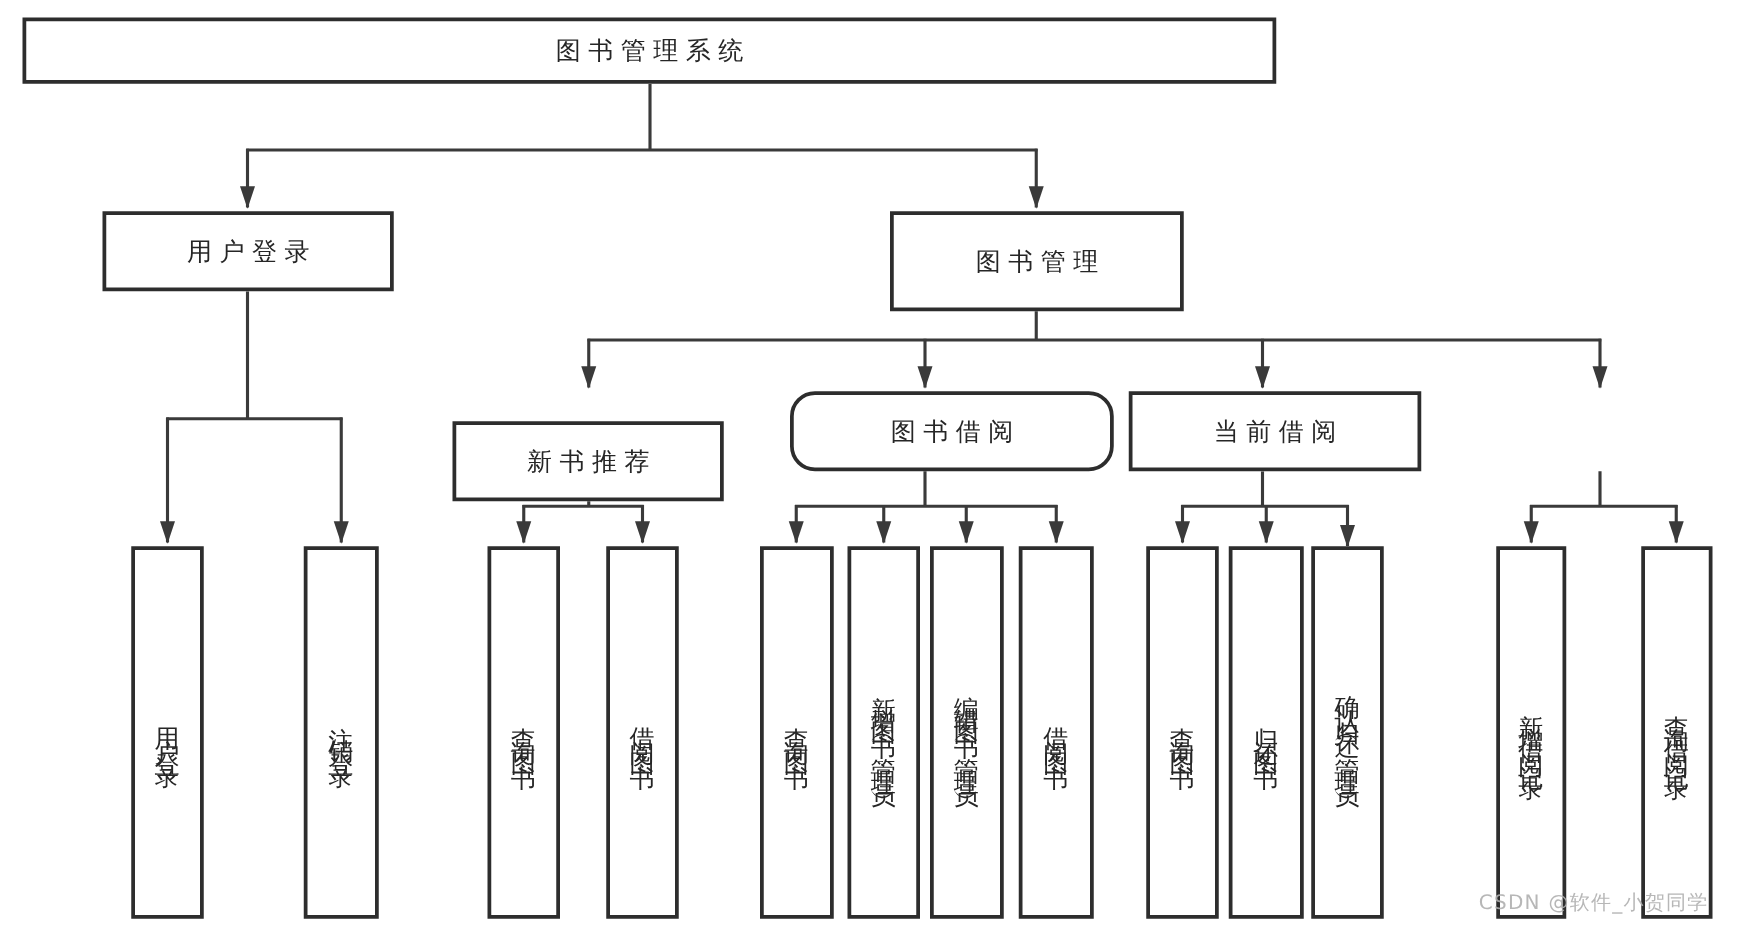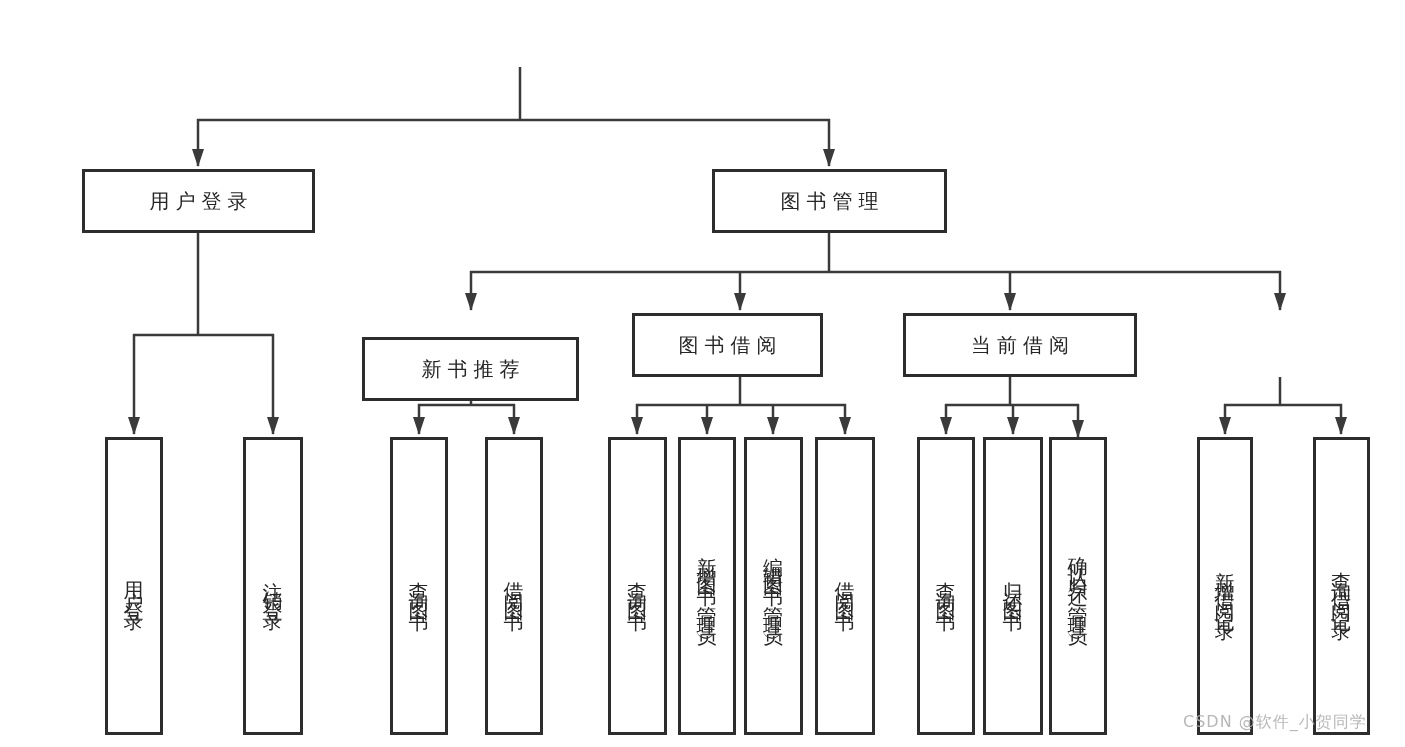--- a/index.html
+++ b/index.html
@@ -44,24 +44,24 @@
     font-size: 20px;
     letter-spacing: 10px;
     line-height: 1;
     white-space: nowrap;
   }
 
   
   .n-root  { left: 18px;   top: 14px;  width: 1003px; height: 53px; }
   
   .n-l2a   { left: 82px;   top: 169px; width: 233px;  height: 64px; }
-  .n-l2b   { left: 712px;  top: 169px; width: 235px;  height: 64px; }
+  .n-l2b   { left: 712px;  top: 169px; width: 235px;  height: 80px; }
   
   .n-l3a   { left: 362px;  top: 313px; width: 217px;  height: 64px; margin-top: 24px; }
-  .n-l3b   { left: 632px;  top: 313px; width: 191px;  height: 64px; }
+  .n-l3b   { left: 632px;  top: 313px; width: 259px;  height: 64px; border-radius: 20px; }
   .n-l3c   { left: 903px;  top: 313px; width: 234px;  height: 64px; }
   .n-l3d   { left: 1173px; top: 313px; width: 213px;  height: 64px; }
   
   .leaf    { top: 437px; height: 298px; }
   .lf-0  { left: 105px;  width: 58px; }
   .lf-1  { left: 243px;  width: 60px; }
   .lf-2  { left: 390px;  width: 58px; }
   .lf-3  { left: 485px;  width: 58px; }
   .lf-4  { left: 608px;  width: 59px; }
   .lf-5  { left: 678px;  width: 58px; }
@@ -130,20 +130,23 @@
     <line class="edge" x1="946" y1="404" x2="946" y2="434" marker-end="url(#arr)"></line>
     <line class="edge" x1="1013" y1="404" x2="1013" y2="434" marker-end="url(#arr)"></line>
     <line class="edge" x1="1078" y1="404" x2="1078" y2="437" marker-end="url(#arr)"></line>
 
     <line class="edge" x1="1280" y1="377" x2="1280" y2="405"></line>
     <line class="edge" x1="1224" y1="405" x2="1342" y2="405"></line>
     <line class="edge" x1="1225" y1="404" x2="1225" y2="434" marker-end="url(#arr)"></line>
     <line class="edge" x1="1341" y1="404" x2="1341" y2="434" marker-end="url(#arr)"></line>
   </svg>
 
+  <div class="node node-h n-root">
+    <span>图书管理系统</span>
+  </div>
 
   <div class="node node-h n-l2a">
     <span>用户登录</span>
   </div>
   <div class="node node-h n-l2b">
     <span>图书管理</span>
   </div>
 
   <div class="node node-h n-l3a">
     <span>新书推荐</span>

